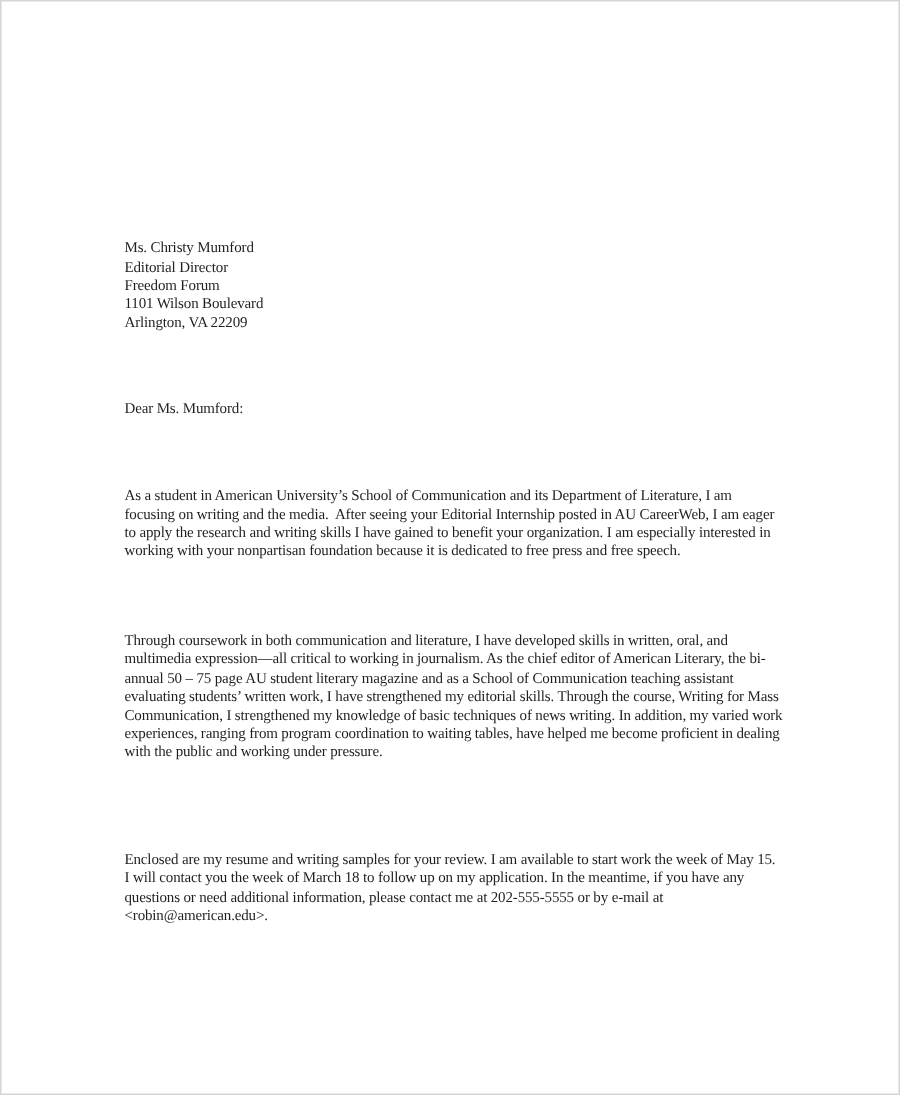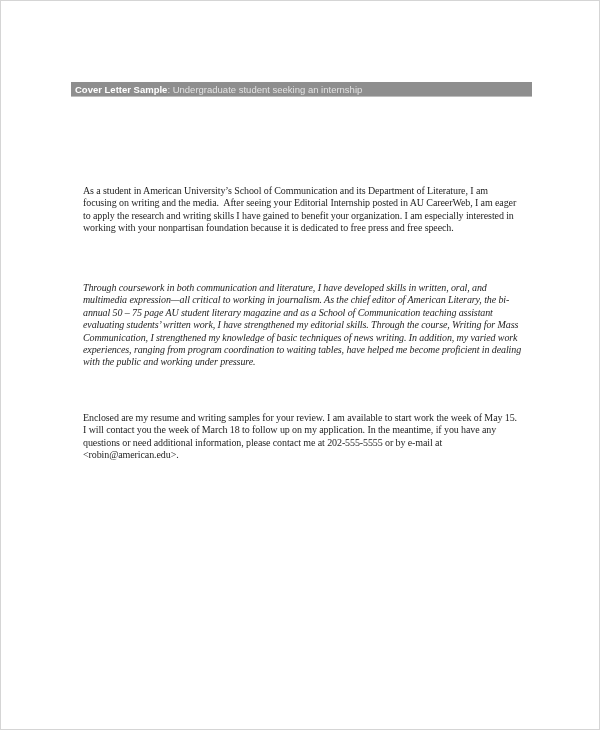--- a/index.html
+++ b/index.html
@@ -46,34 +46,37 @@
     width: 452px;
     font-family: "Liberation Serif", serif;
     font-size: 10px;
     letter-spacing: -0.1px;
     line-height: 12.4px;
     color: #1f1f1f;
     white-space: pre;
   }
   .block { margin: 0 0 8px 0; }
   .para { margin-bottom: 10px; }
-  .para-last { margin-bottom: 6px; font-style: italic; }
+  .para-last { margin-bottom: 22px; }
 </style>
 </head>
 <body>
 
 <div class="page">
 
-  <div class="caption-bar" style="background-color: rgb(142, 142, 142);">
-    <span class="caption-bold">Cover Letter Sample</span><span class="caption-rest">: Undergraduate student seeking an internship</span>
-  </div>
 
   <div class="letter">
 
+    <div class="block">Ms. Christy Mumford
+Editorial Director
+Freedom Forum
+1101 Wilson Boulevard
+Arlington, VA 22209</div>
 
+    <div class="block">Dear Ms. Mumford:</div>
 
     <div class="block para">As a student in American University’s School of Communication and its Department of Literature, I am
 focusing on writing and the media.  After seeing your Editorial Internship posted in AU CareerWeb, I am eager
 to apply the research and writing skills I have gained to benefit your organization. I am especially interested in
 working with your nonpartisan foundation because it is dedicated to free press and free speech.</div>
 
     <div class="block para-last">Through coursework in both communication and literature, I have developed skills in written, oral, and
 multimedia expression—all critical to working in journalism. As the chief editor of American Literary, the bi-
 annual 50 – 75 page AU student literary magazine and as a School of Communication teaching assistant
 evaluating students’ written work, I have strengthened my editorial skills. Through the course, Writing for Mass

